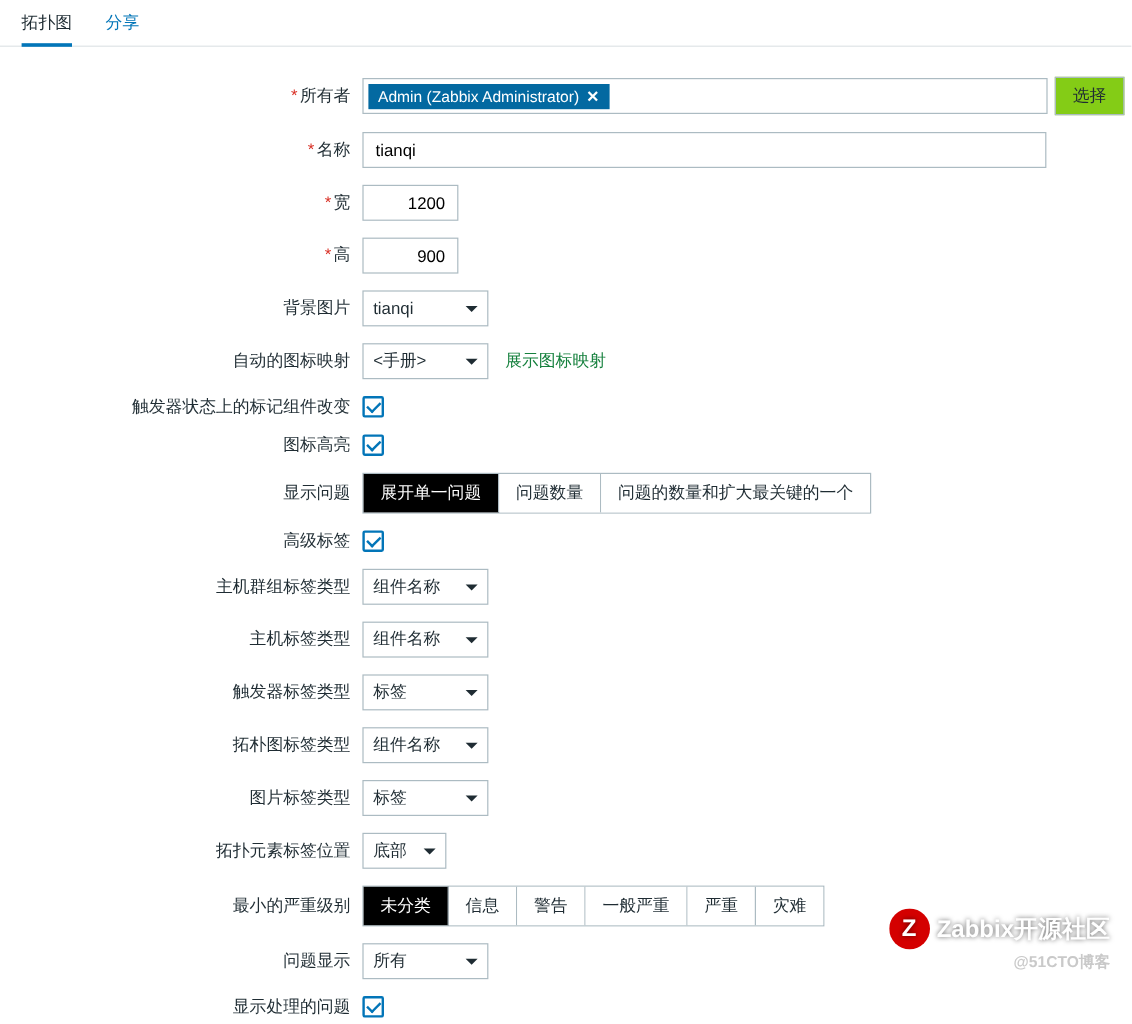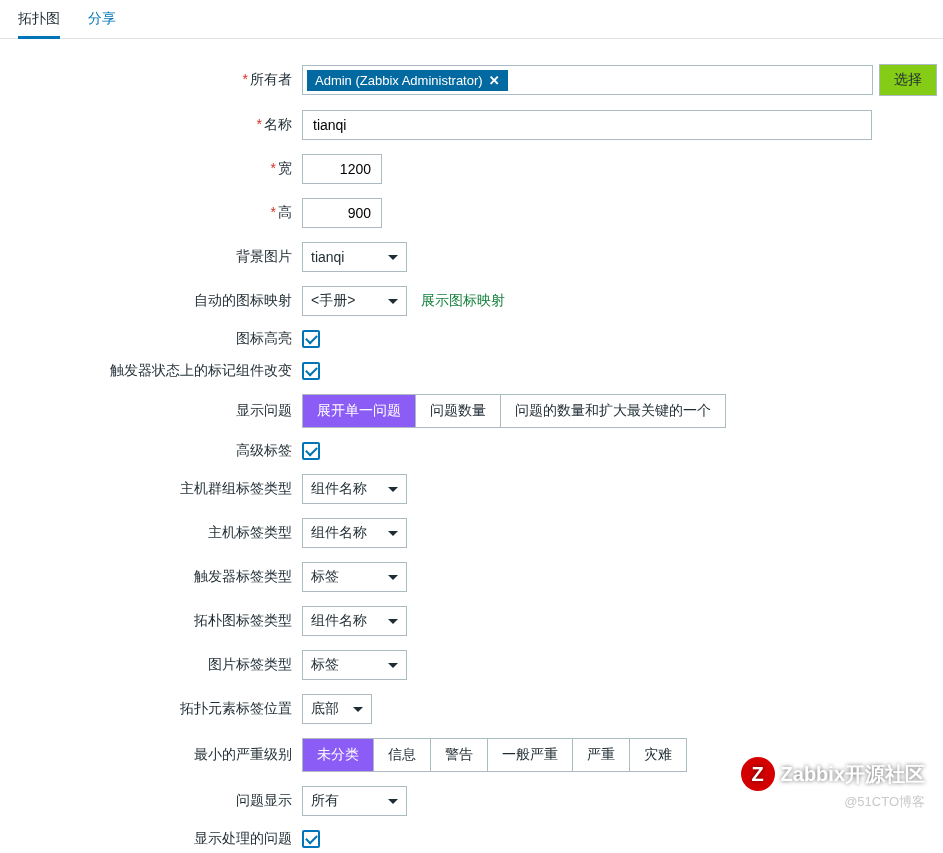--- a/index.html
+++ b/index.html
@@ -127,21 +127,21 @@
   .btn-group .seg {
     padding: 7px 14px;
     cursor: pointer;
     background: #fff;
     color: #1f2c33;
     border-right: 1px solid #acbbc2;
     white-space: nowrap;
   }
   .btn-group .seg:last-child { border-right: none; }
   .btn-group .seg.active {
-    background: #8b5cf6;
+    background: #000000;
     color: #fff;
   }
   .watermark {
     position: fixed;
     right: 18px;
     bottom: 42px;
     text-align: right;
     pointer-events: none;
   }
   .wm-logo {
@@ -157,21 +157,21 @@
     width: 34px; height: 34px;
     border-radius: 50%;
     background: #d40000;
     color: #fff;
     display: inline-flex;
     align-items: center;
     justify-content: center;
     font-weight: bold;
     font-size: 20px;
   }
-  .wm-sub { color: #c9c9c9; font-size: 13px; margin-top: 2px; }
+  .wm-sub { color: #c9c9c9; font-size: 13px; margin-top: 2px; font-weight: bold; }
 </style>
 </head>
 <body>
 
 <div class="tabs">
   <div class="tab active">拓扑图</div>
   <div class="tab">分享</div>
 </div>
 
 <div class="form-table">
@@ -225,28 +225,28 @@
     <div class="form-field">
       <div class="select">
         <span>&lt;手册&gt;</span>
         <span class="caret"></span>
       </div>
       <span class="link">展示图标映射</span>
     </div>
   </div>
 
   <div class="form-row">
+    <div class="form-label">触发器状态上的标记组件改变</div>
+    <div class="form-field">
+      <span class="checkbox checked"></span>
+    </div>
+  </div>
+
+  <div class="form-row">
     <div class="form-label">图标高亮</div>
-    <div class="form-field">
-      <span class="checkbox checked"></span>
-    </div>
-  </div>
-
-  <div class="form-row">
-    <div class="form-label">触发器状态上的标记组件改变</div>
     <div class="form-field">
       <span class="checkbox checked"></span>
     </div>
   </div>
 
   <div class="form-row">
     <div class="form-label">显示问题</div>
     <div class="form-field">
       <div class="btn-group">
         <div class="seg active">展开单一问题</div>

